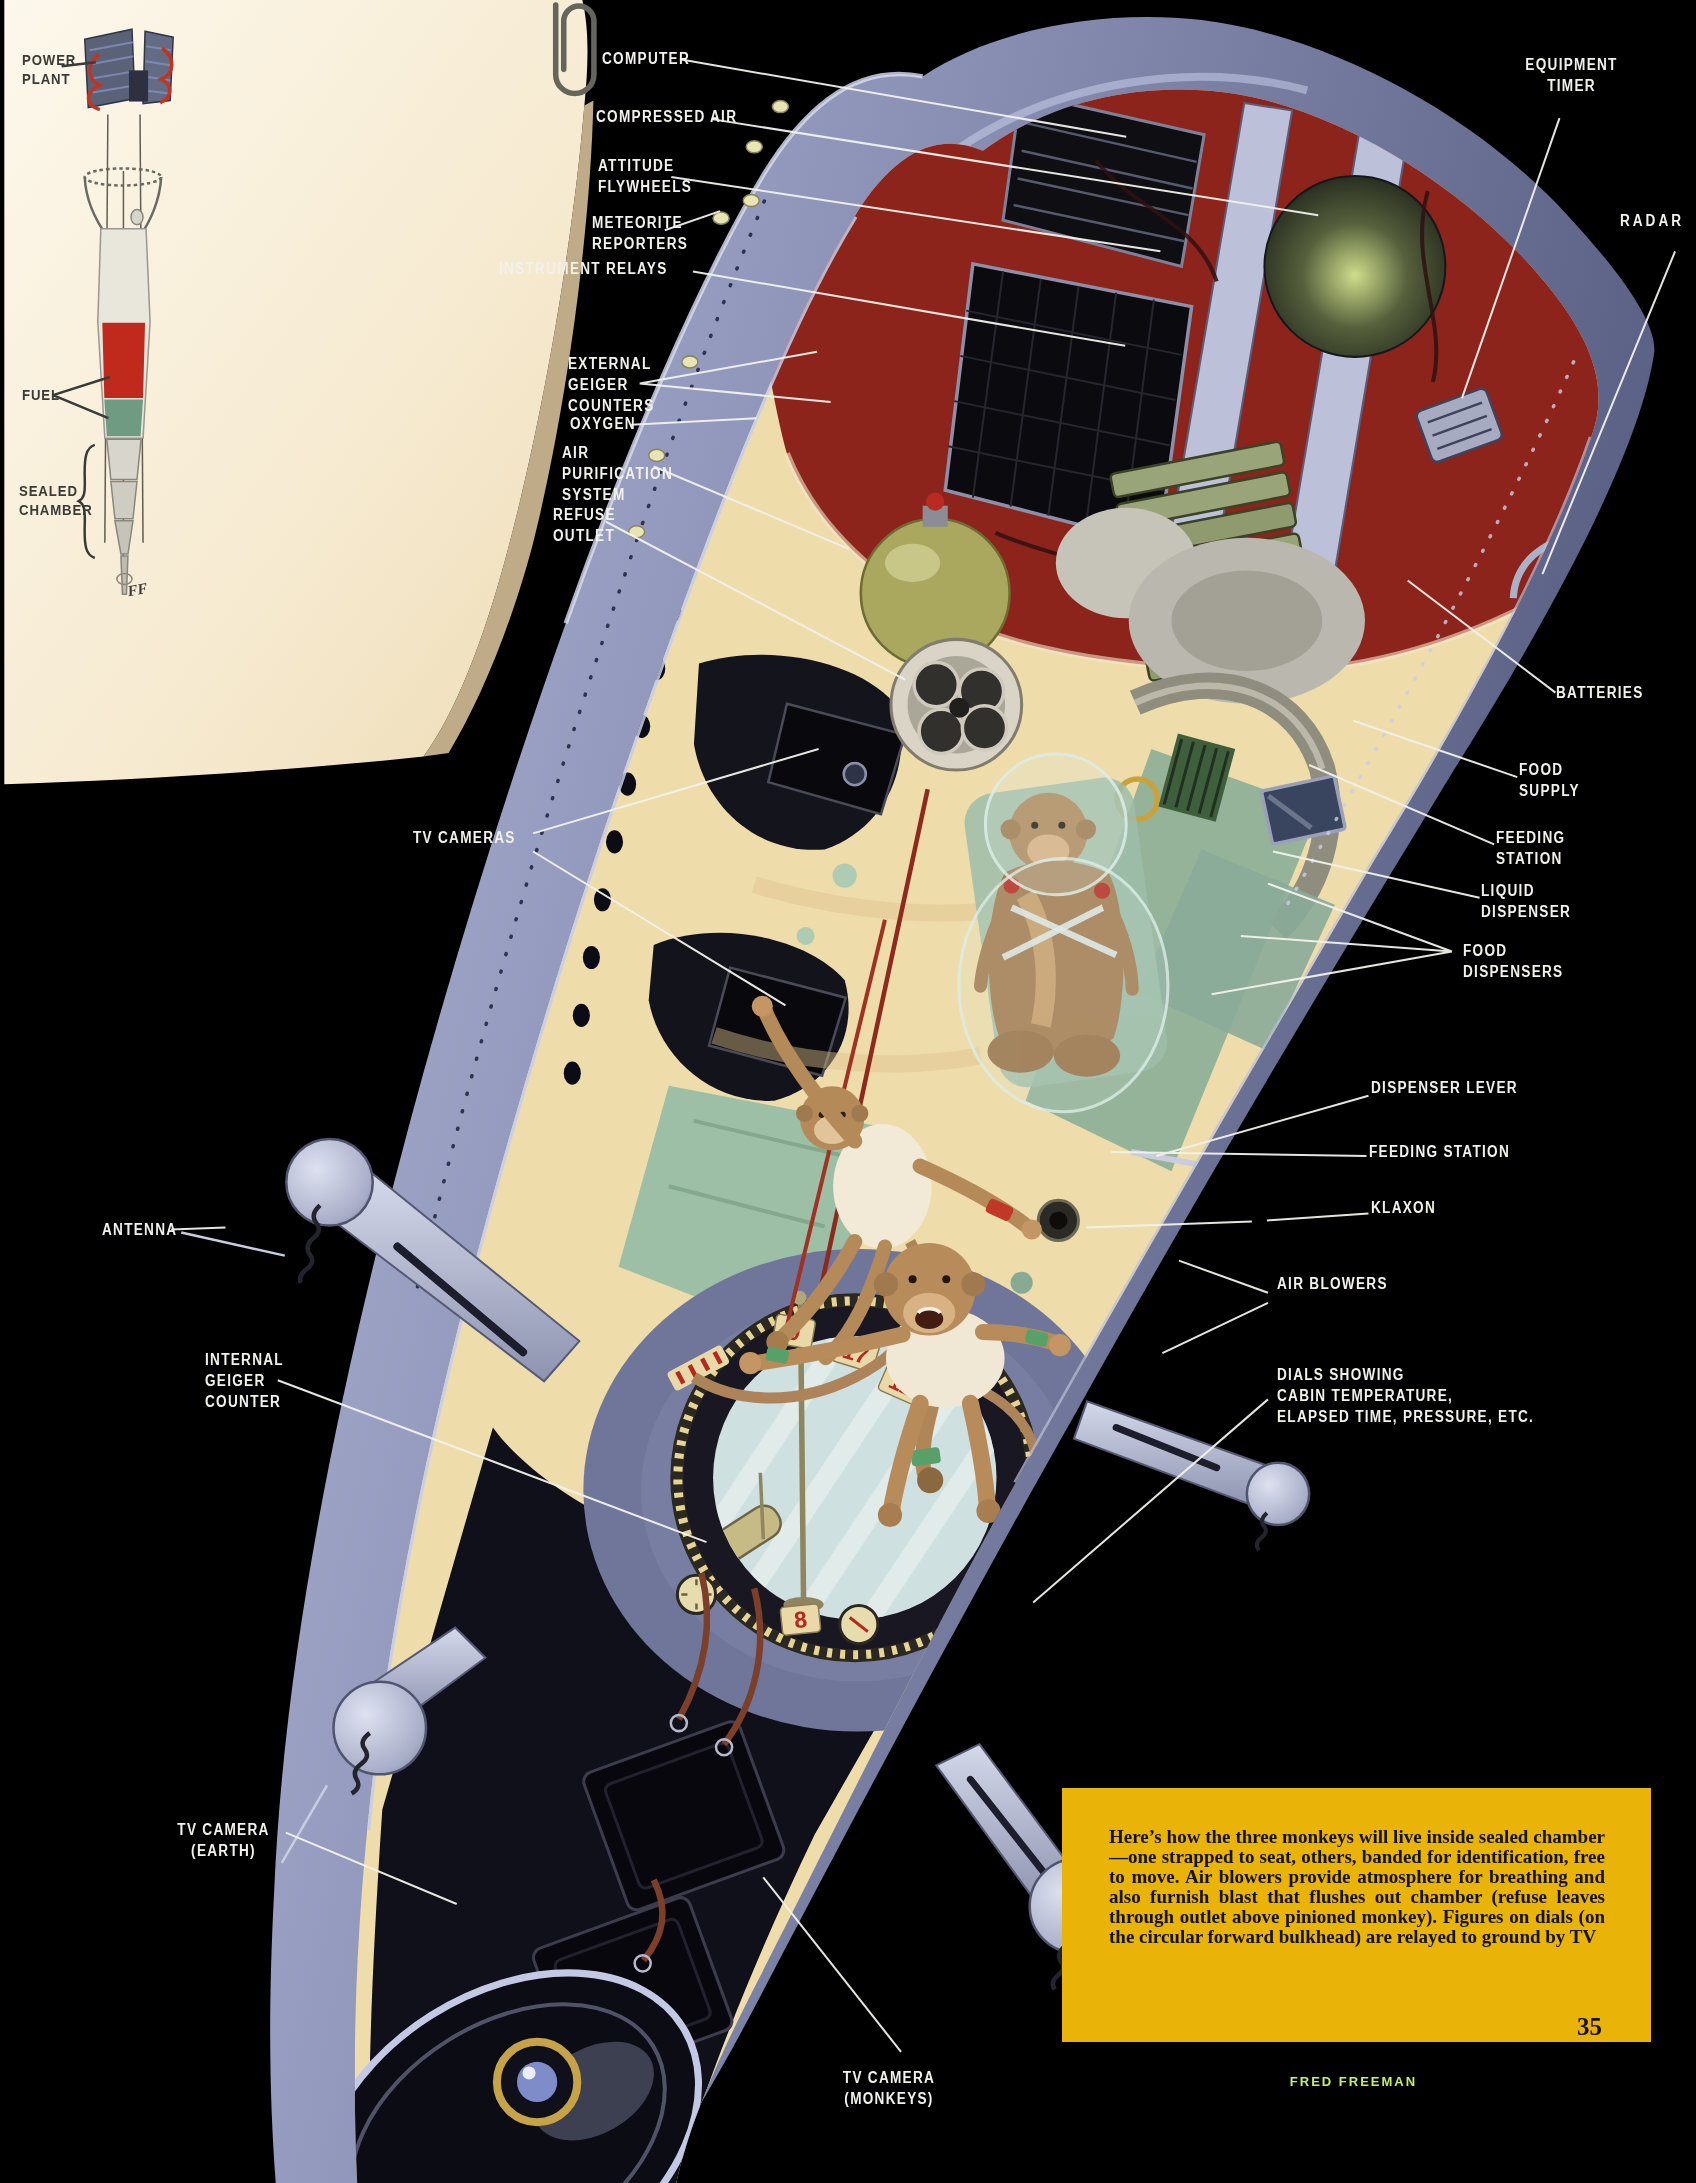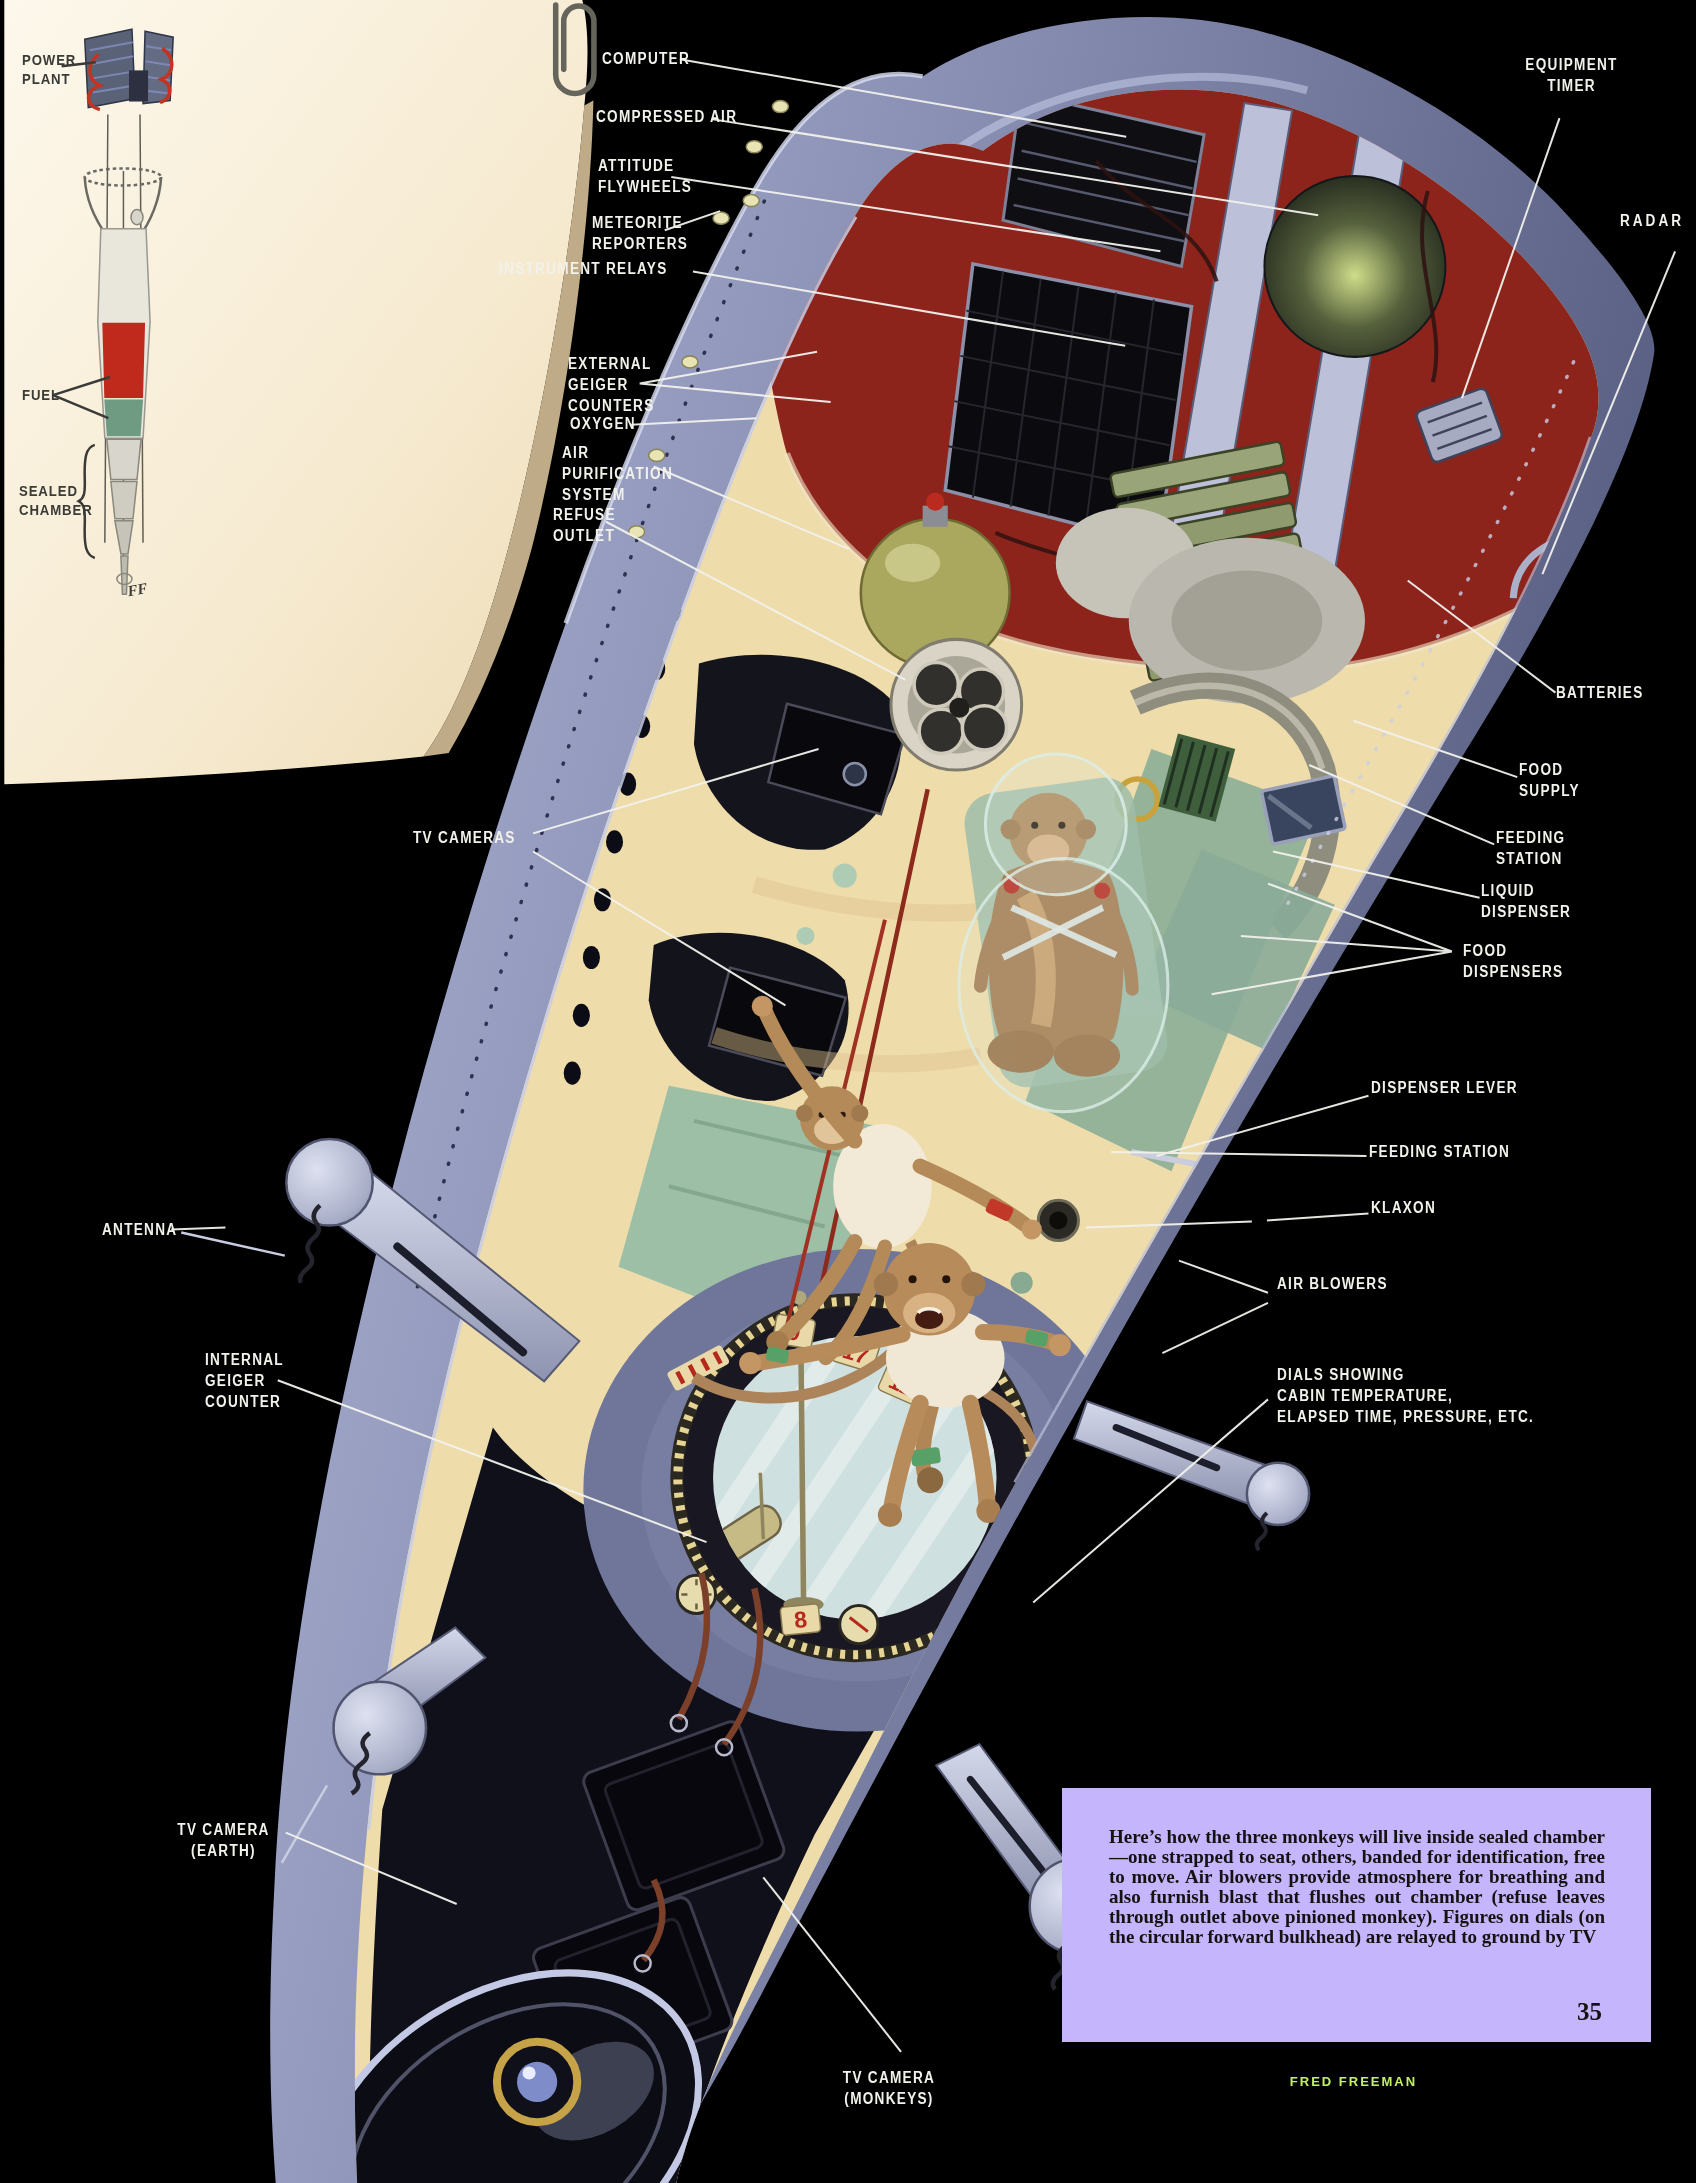--- a/index.html
+++ b/index.html
@@ -5,24 +5,24 @@
   html,body{margin:0;padding:0;background:#000;}
   #canvas{position:relative;width:1697px;height:2183px;background:#000;overflow:hidden;
           font-family:"Liberation Sans",sans-serif;}
   .lbl{position:absolute;font:700 16px/21px "Liberation Sans",sans-serif;letter-spacing:1.5px;
        color:#f2f1ea;white-space:pre-line;transform:scaleX(.85);transform-origin:left top;}
   .lbl.c{text-align:center;transform-origin:center top;}
   .lbl.wide{letter-spacing:3.5px;}
   .inset-lbl{position:absolute;font:700 15px/19px "Liberation Sans",sans-serif;letter-spacing:1px;
        color:#3a3a36;white-space:pre-line;transform:scaleX(.88);transform-origin:left top;}
   .caption-box{position:absolute;left:1062px;top:1788px;width:589px;height:254px;
-       background:#c4b5fd;box-sizing:border-box;padding:39px 46px 0 47px;}
+       background:#eab308;box-sizing:border-box;padding:39px 46px 0 47px;}
   .caption-box p{margin:0;font:700 19px/20px "Liberation Serif",serif;color:#151310;
        text-align:justify;}
-  .pageno{position:absolute;right:49px;top:210px;font:700 25px "Liberation Serif",serif;color:#151310;}
+  .pageno{position:absolute;right:49px;top:225px;font:700 25px "Liberation Serif",serif;color:#151310;}
   .credit{position:absolute;left:1278px;top:2074px;width:151px;text-align:center;
        font:700 13px "Liberation Sans",sans-serif;letter-spacing:2px;color:#bef264;}
   svg{position:absolute;left:0;top:0;}
 </style>
 </head>
 <body>
 
 <div id="canvas">
 
 <svg width="1697" height="2183" viewBox="0 0 3375 4343">

